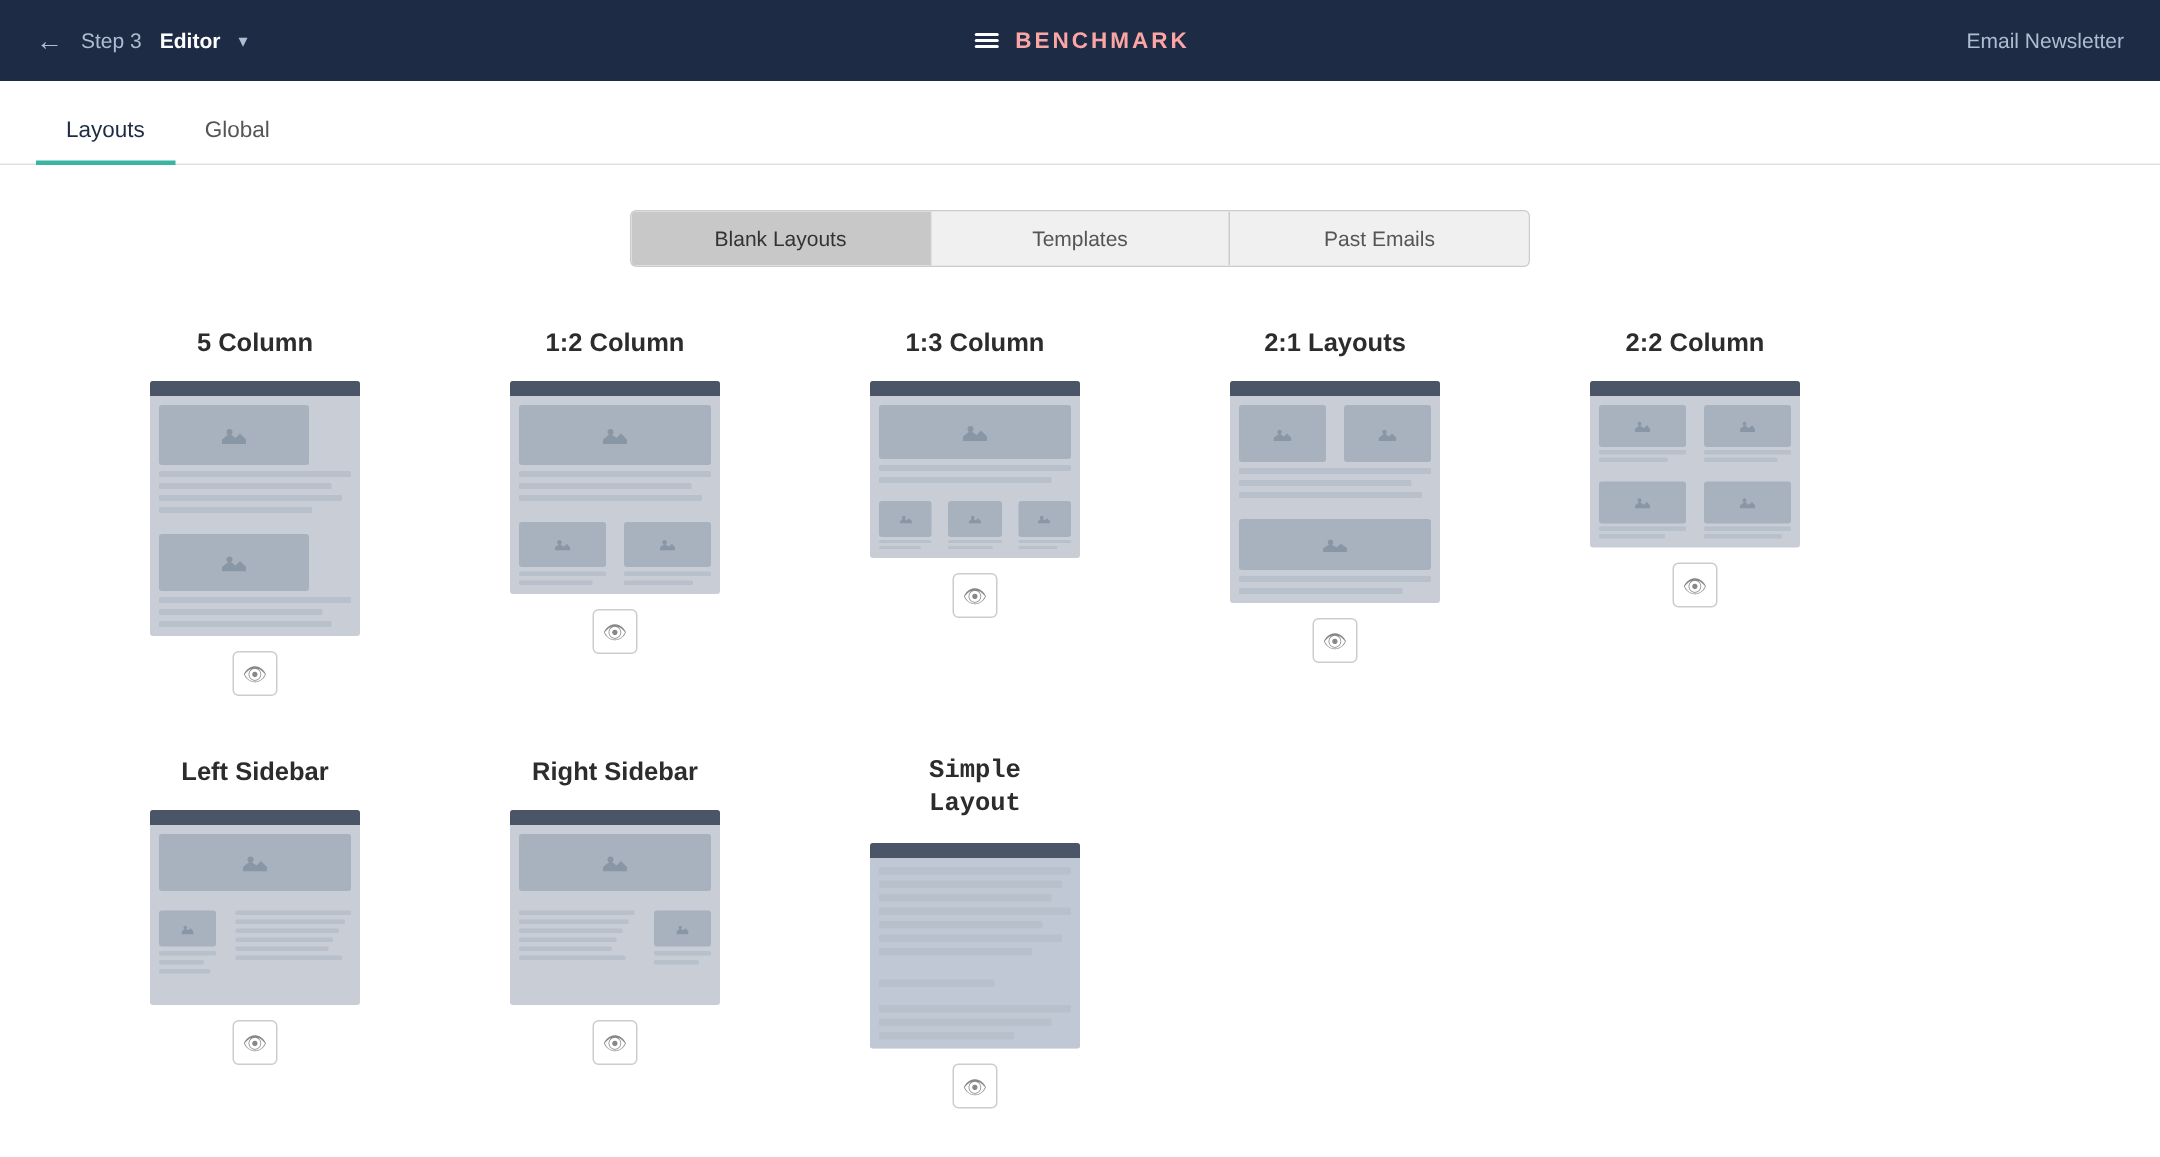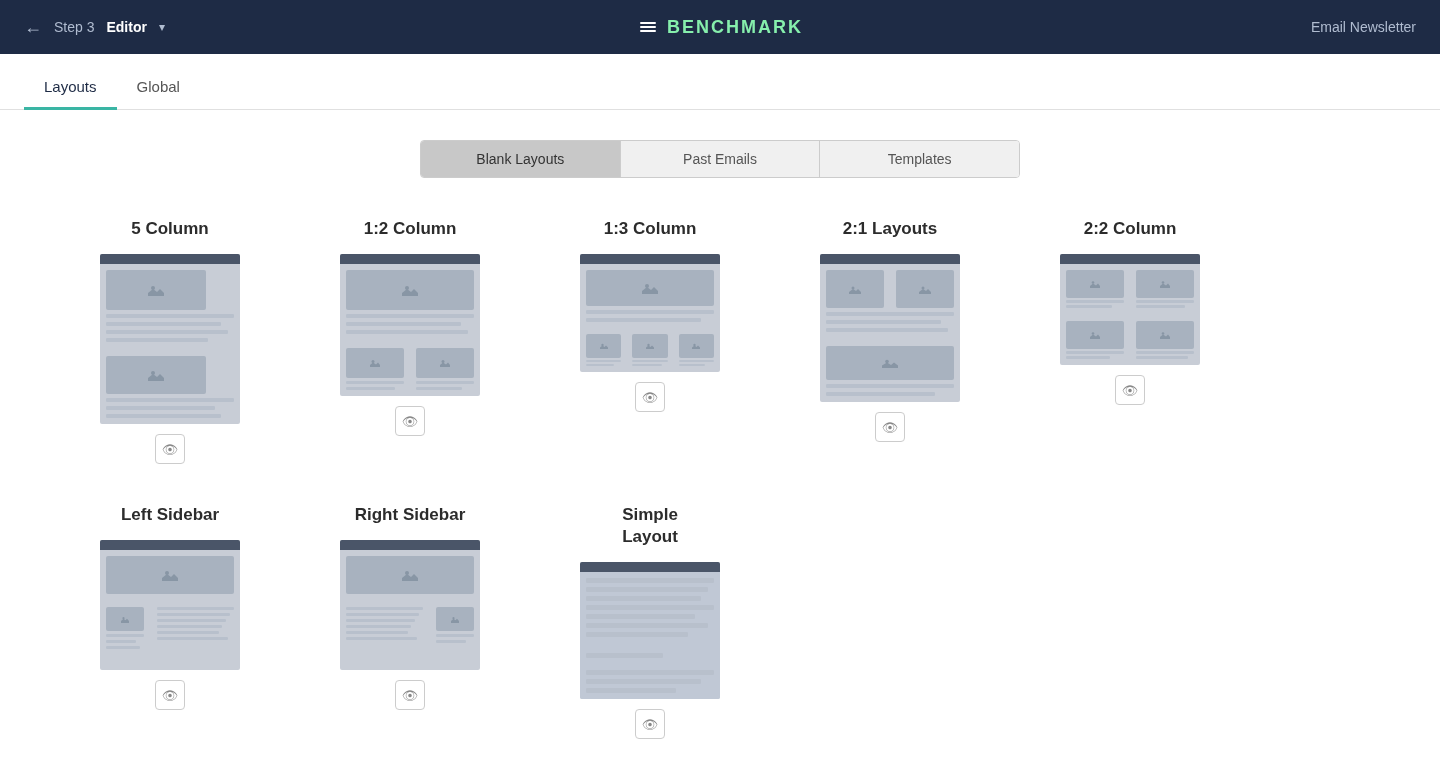--- a/index.html
+++ b/index.html
@@ -42,22 +42,22 @@
     }
     .header-center {
       position: absolute;
       left: 50%;
       transform: translateX(-50%);
       display: flex;
       align-items: center;
       gap: 8px;
     }
     .logo-text {
-      color: #86efac;
-      font-size: 18px;
+      color: #fca5a5;
+      font-size: 15px;
       font-weight: 700;
       letter-spacing: 2px;
     }
     .header-right {
       color: #b0bcd0;
       font-size: 14px;
     }
 
     
     .tabs-bar {
@@ -209,22 +209,22 @@
 
 <div class="tabs-bar">
   <div class="tab active">Layouts</div>
   <div class="tab">Global</div>
 </div>
 
 <div class="main">
 
   <div class="layout-tabs">
     <div class="layout-tab active">Blank Layouts</div>
+    <div class="layout-tab">Templates</div>
     <div class="layout-tab">Past Emails</div>
-    <div class="layout-tab">Templates</div>
   </div>
 
   <div class="layout-grid">
 
     <div class="layout-item">
       <div class="layout-item-label">5 Column</div>
       <div class="template-card thumb-1col">
         <div class="template-card-top"></div>
         <div class="template-card-body">
 
@@ -572,21 +572,21 @@
             </div>
           </div>
         </div>
       </div>
       <div class="preview-icon-wrap">
         <span class="eye-icon">👁</span>
       </div>
     </div>
 
     <div class="layout-item">
-      <div class="layout-item-label" style="white-space:pre-line;">Simple
+      <div class="layout-item-label" style="white-space:pre-line;font-family:Liberation Mono, monospace;">Simple
 Layout</div>
       <div class="template-card">
         <div class="template-card-top"></div>
         <div class="template-card-body" style="min-height:120px; background:#c0c8d5;">
 
           <div class="block block-text" style="width:100%;height:5px;"></div>
           <div class="block block-text" style="width:95%;height:5px;"></div>
           <div class="block block-text" style="width:90%;height:5px;"></div>
           <div class="block block-text" style="width:100%;height:5px;"></div>
           <div class="block block-text" style="width:85%;height:5px;"></div>

